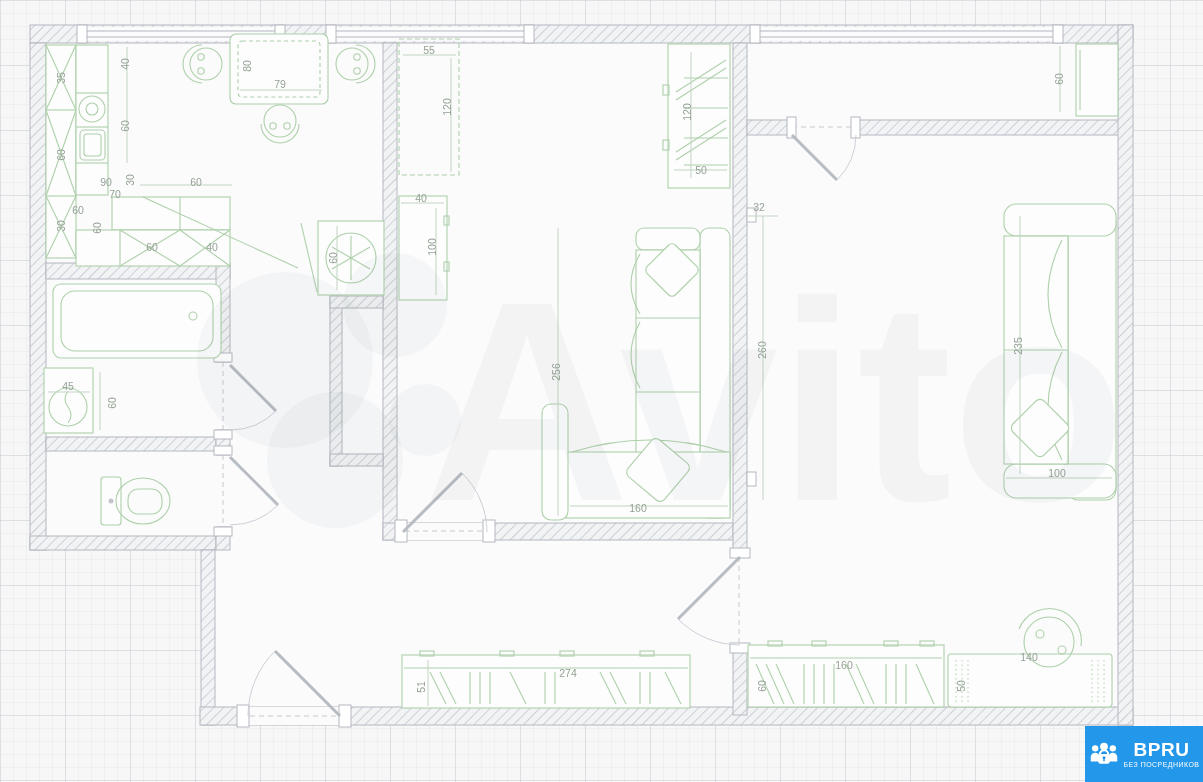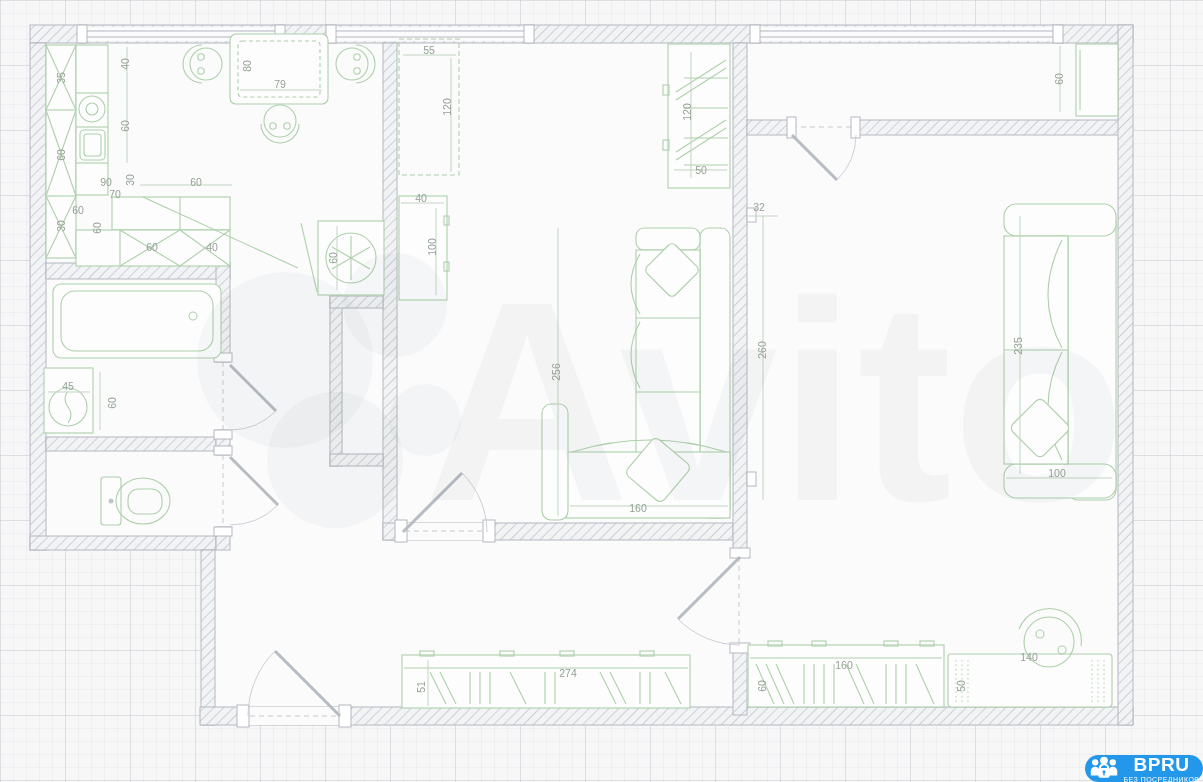--- a/index.html
+++ b/index.html
@@ -25,22 +25,22 @@
   .fw{fill:#fdfdfe;stroke:#aed0aa;stroke-width:1.1;}
   .dl{stroke:#c3d5c0;stroke-width:1;fill:none;}
   .dot{stroke:#aed0aa;stroke-width:1;stroke-dasharray:1.5 3;fill:none;}
   .dim{fill:#95a295;font:10.5px "Liberation Sans",sans-serif;text-anchor:middle;dominant-baseline:middle;}
   .wm-circ{fill:#6a707a;opacity:0.05;}
   .wm-text{fill:#6a707a;opacity:0.05;font:bold 285px "Liberation Sans",sans-serif;text-anchor:middle;}
   .overlay-msg{
     position:absolute;left:221px;top:438px;
     font-size:27px;color:#8b8b8d;letter-spacing:.3px;cursor:pointer;white-space:nowrap;
   }
-  .badge{position:absolute;right:0;bottom:0;width:118px;height:27px;background:#2397ea;
-    display:flex;align-items:center;justify-content:center;gap:5px;border-radius:21px;}
+  .badge{position:absolute;right:0;bottom:0;width:118px;height:56px;background:#2397ea;
+    display:flex;align-items:center;justify-content:center;gap:5px;}
   .badge-text{display:flex;flex-direction:column;align-items:center;}
   .badge-brand{font-weight:bold;font-size:19px;color:#ffffff;letter-spacing:.5px;line-height:1;}
   .badge-tagline{font-size:7px;color:#ffffff;letter-spacing:.45px;margin-top:2px;white-space:nowrap;}
 </style>
 </head>
 <body>
 
 <div class="stage">
 
 <svg class="plan" width="1203" height="782" viewBox="0 0 1203 782">

